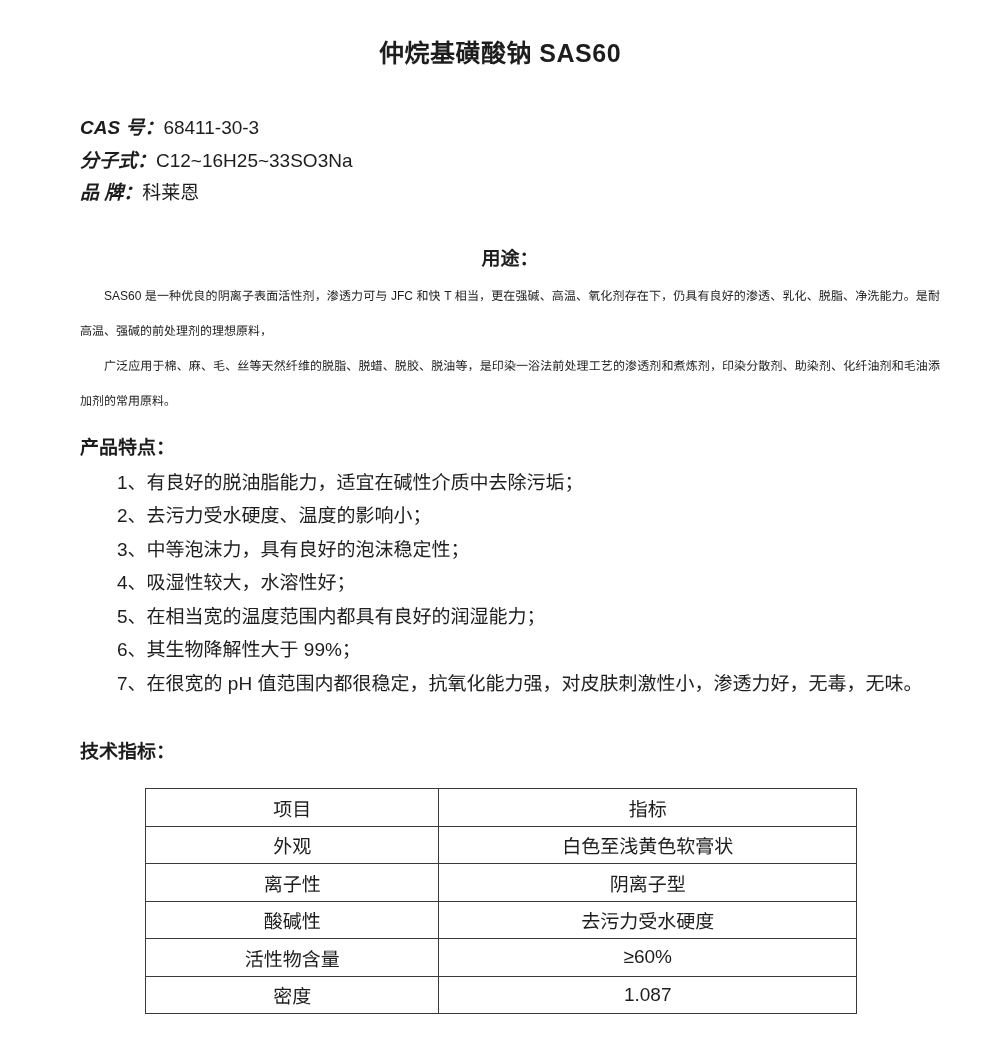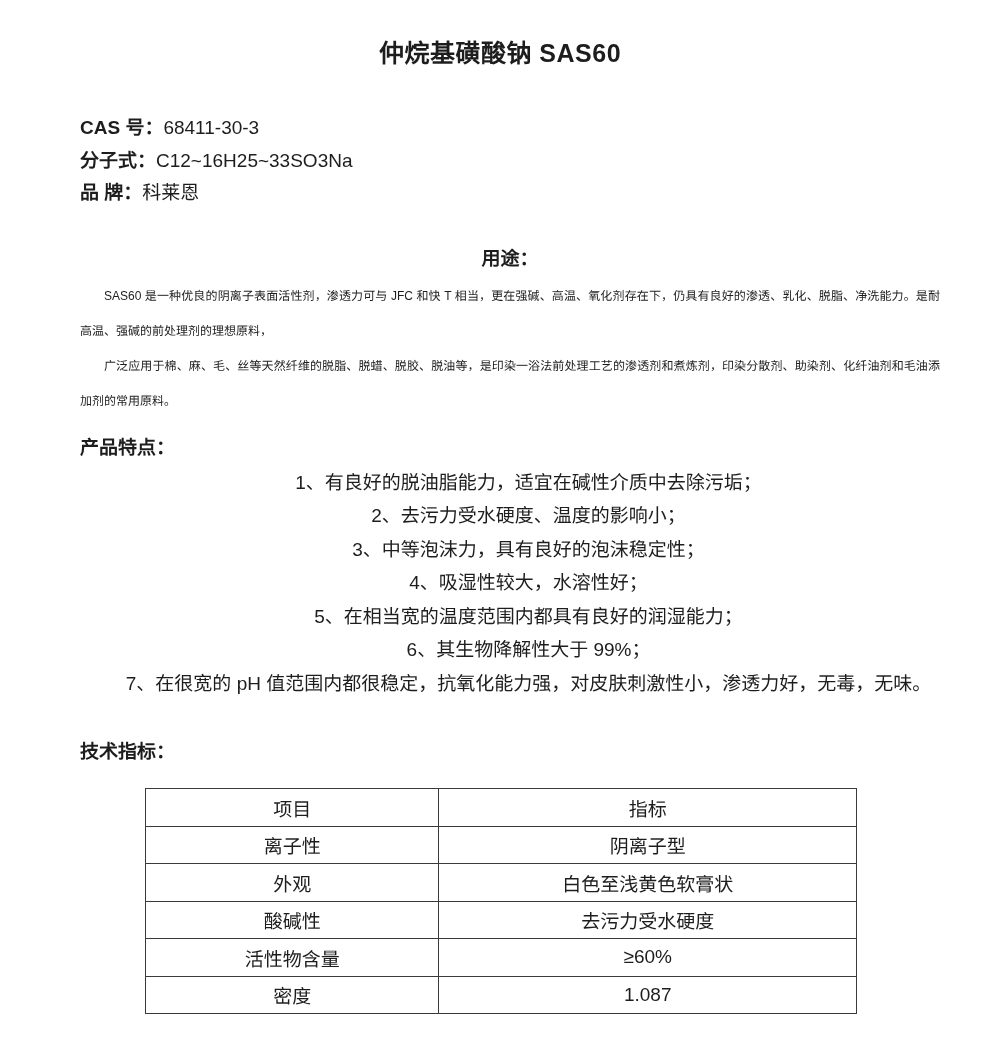--- a/index.html
+++ b/index.html
@@ -26,20 +26,21 @@
   }
   .info {
     margin: 44px 60px 0 80px;
     font-size: 19px;
   }
   .info-row {
     line-height: 32.5px;
   }
   .info-label {
     font-weight: 700;
+    font-style: italic;
   }
   .section-heading {
     margin: 0 60px 0 80px;
     font-size: 19px;
     line-height: 26px;
     font-weight: 700;
   }
   .usage-heading { margin-top: 36px; text-align: center; }
   .usage-paragraphs {
     margin: 7px 60px 0 80px;
@@ -53,21 +54,20 @@
     text-justify: inter-ideograph;
   }
   .features-heading { margin-top: 16px; }
   .features-list {
     margin: 5px 60px 0 80px;
     font-size: 19px;
   }
   .feature-item {
     padding-left: 37px;
     line-height: 33.5px;
-    text-align: center;
   }
   .specs-heading { margin-top: 39px; }
   .spec-table {
     margin: 23px 0 0 145px;
     width: 712px;
     border-collapse: collapse;
     table-layout: fixed;
     font-size: 19px;
   }
   .spec-table th, .spec-table td {
@@ -122,26 +122,26 @@
     <table class="spec-table">
       <thead>
         <tr>
           <th class="col-item">项目</th>
           <th class="col-value">指标</th>
         </tr>
       </thead>
       <tbody>
 
       <tr>
+          <td class="col-item">外观</td>
+          <td class="col-value">白色至浅黄色软膏状</td>
+        </tr>
+          <tr>
           <td class="col-item">离子性</td>
           <td class="col-value">阴离子型</td>
-        </tr>
-          <tr>
-          <td class="col-item">外观</td>
-          <td class="col-value">白色至浅黄色软膏状</td>
         </tr>
           <tr>
           <td class="col-item">酸碱性</td>
           <td class="col-value">去污力受水硬度</td>
         </tr>
           <tr>
           <td class="col-item">活性物含量</td>
           <td class="col-value">≥60%</td>
         </tr>
           <tr>

